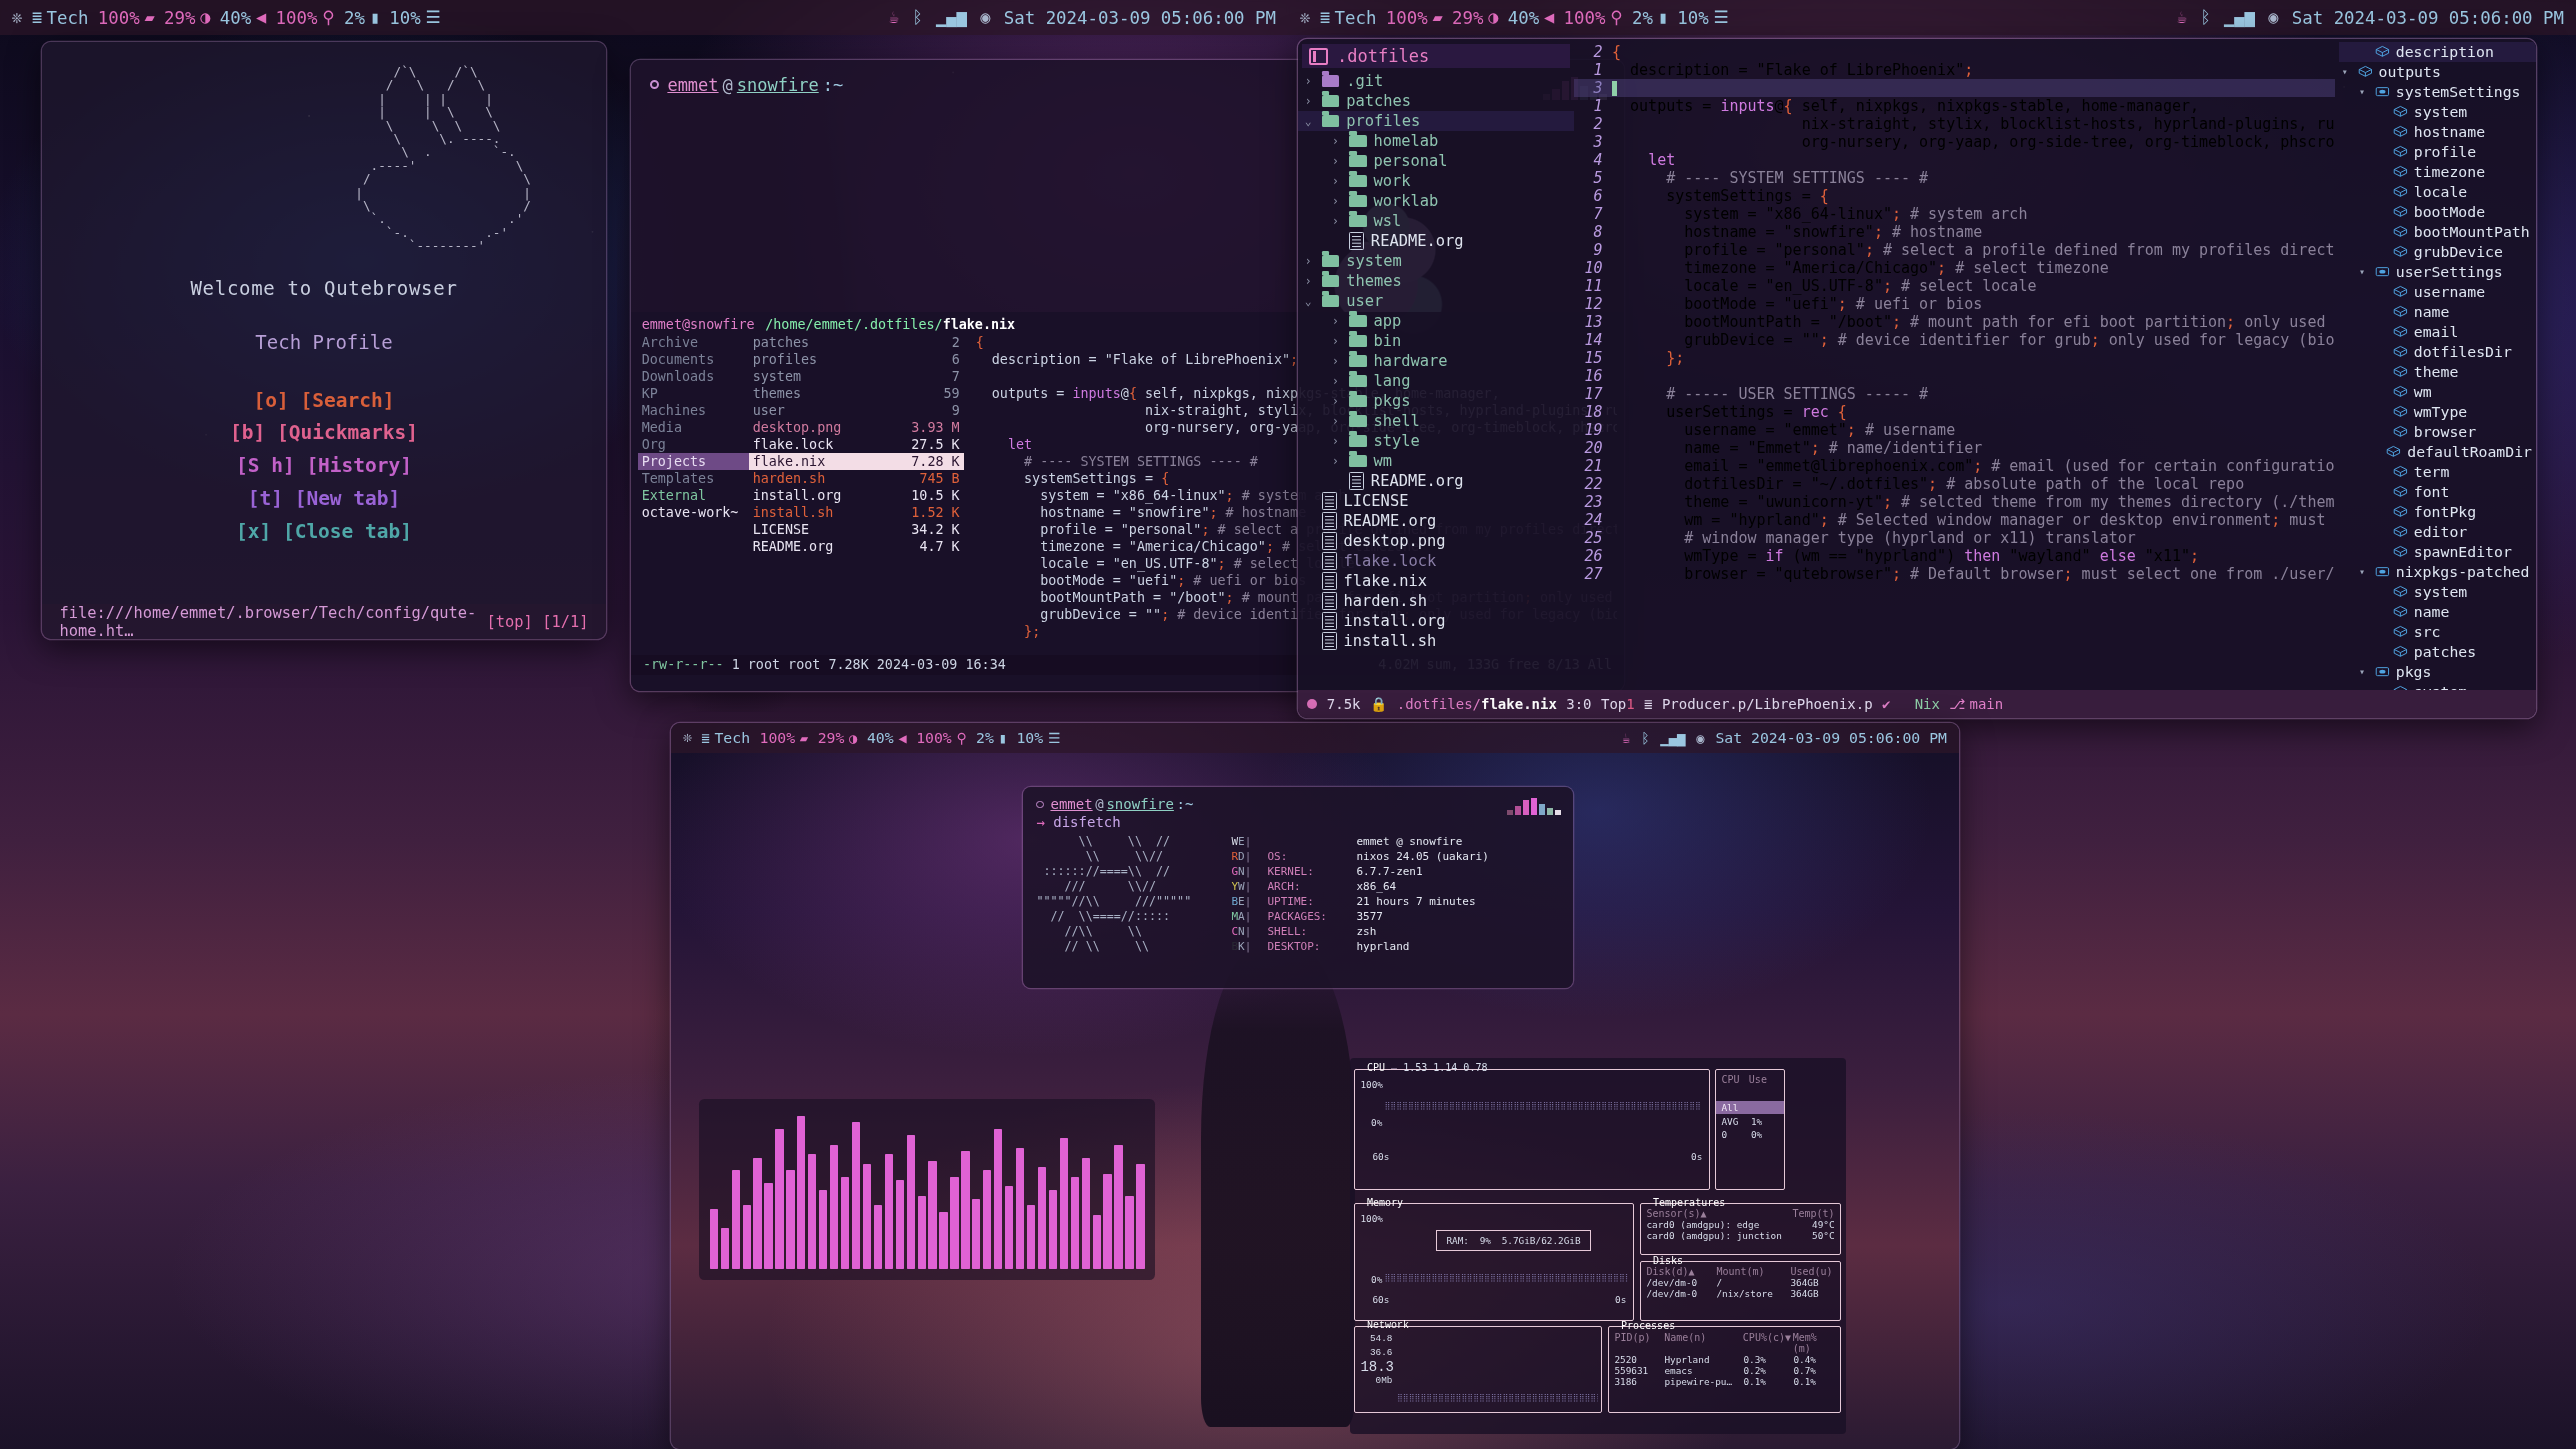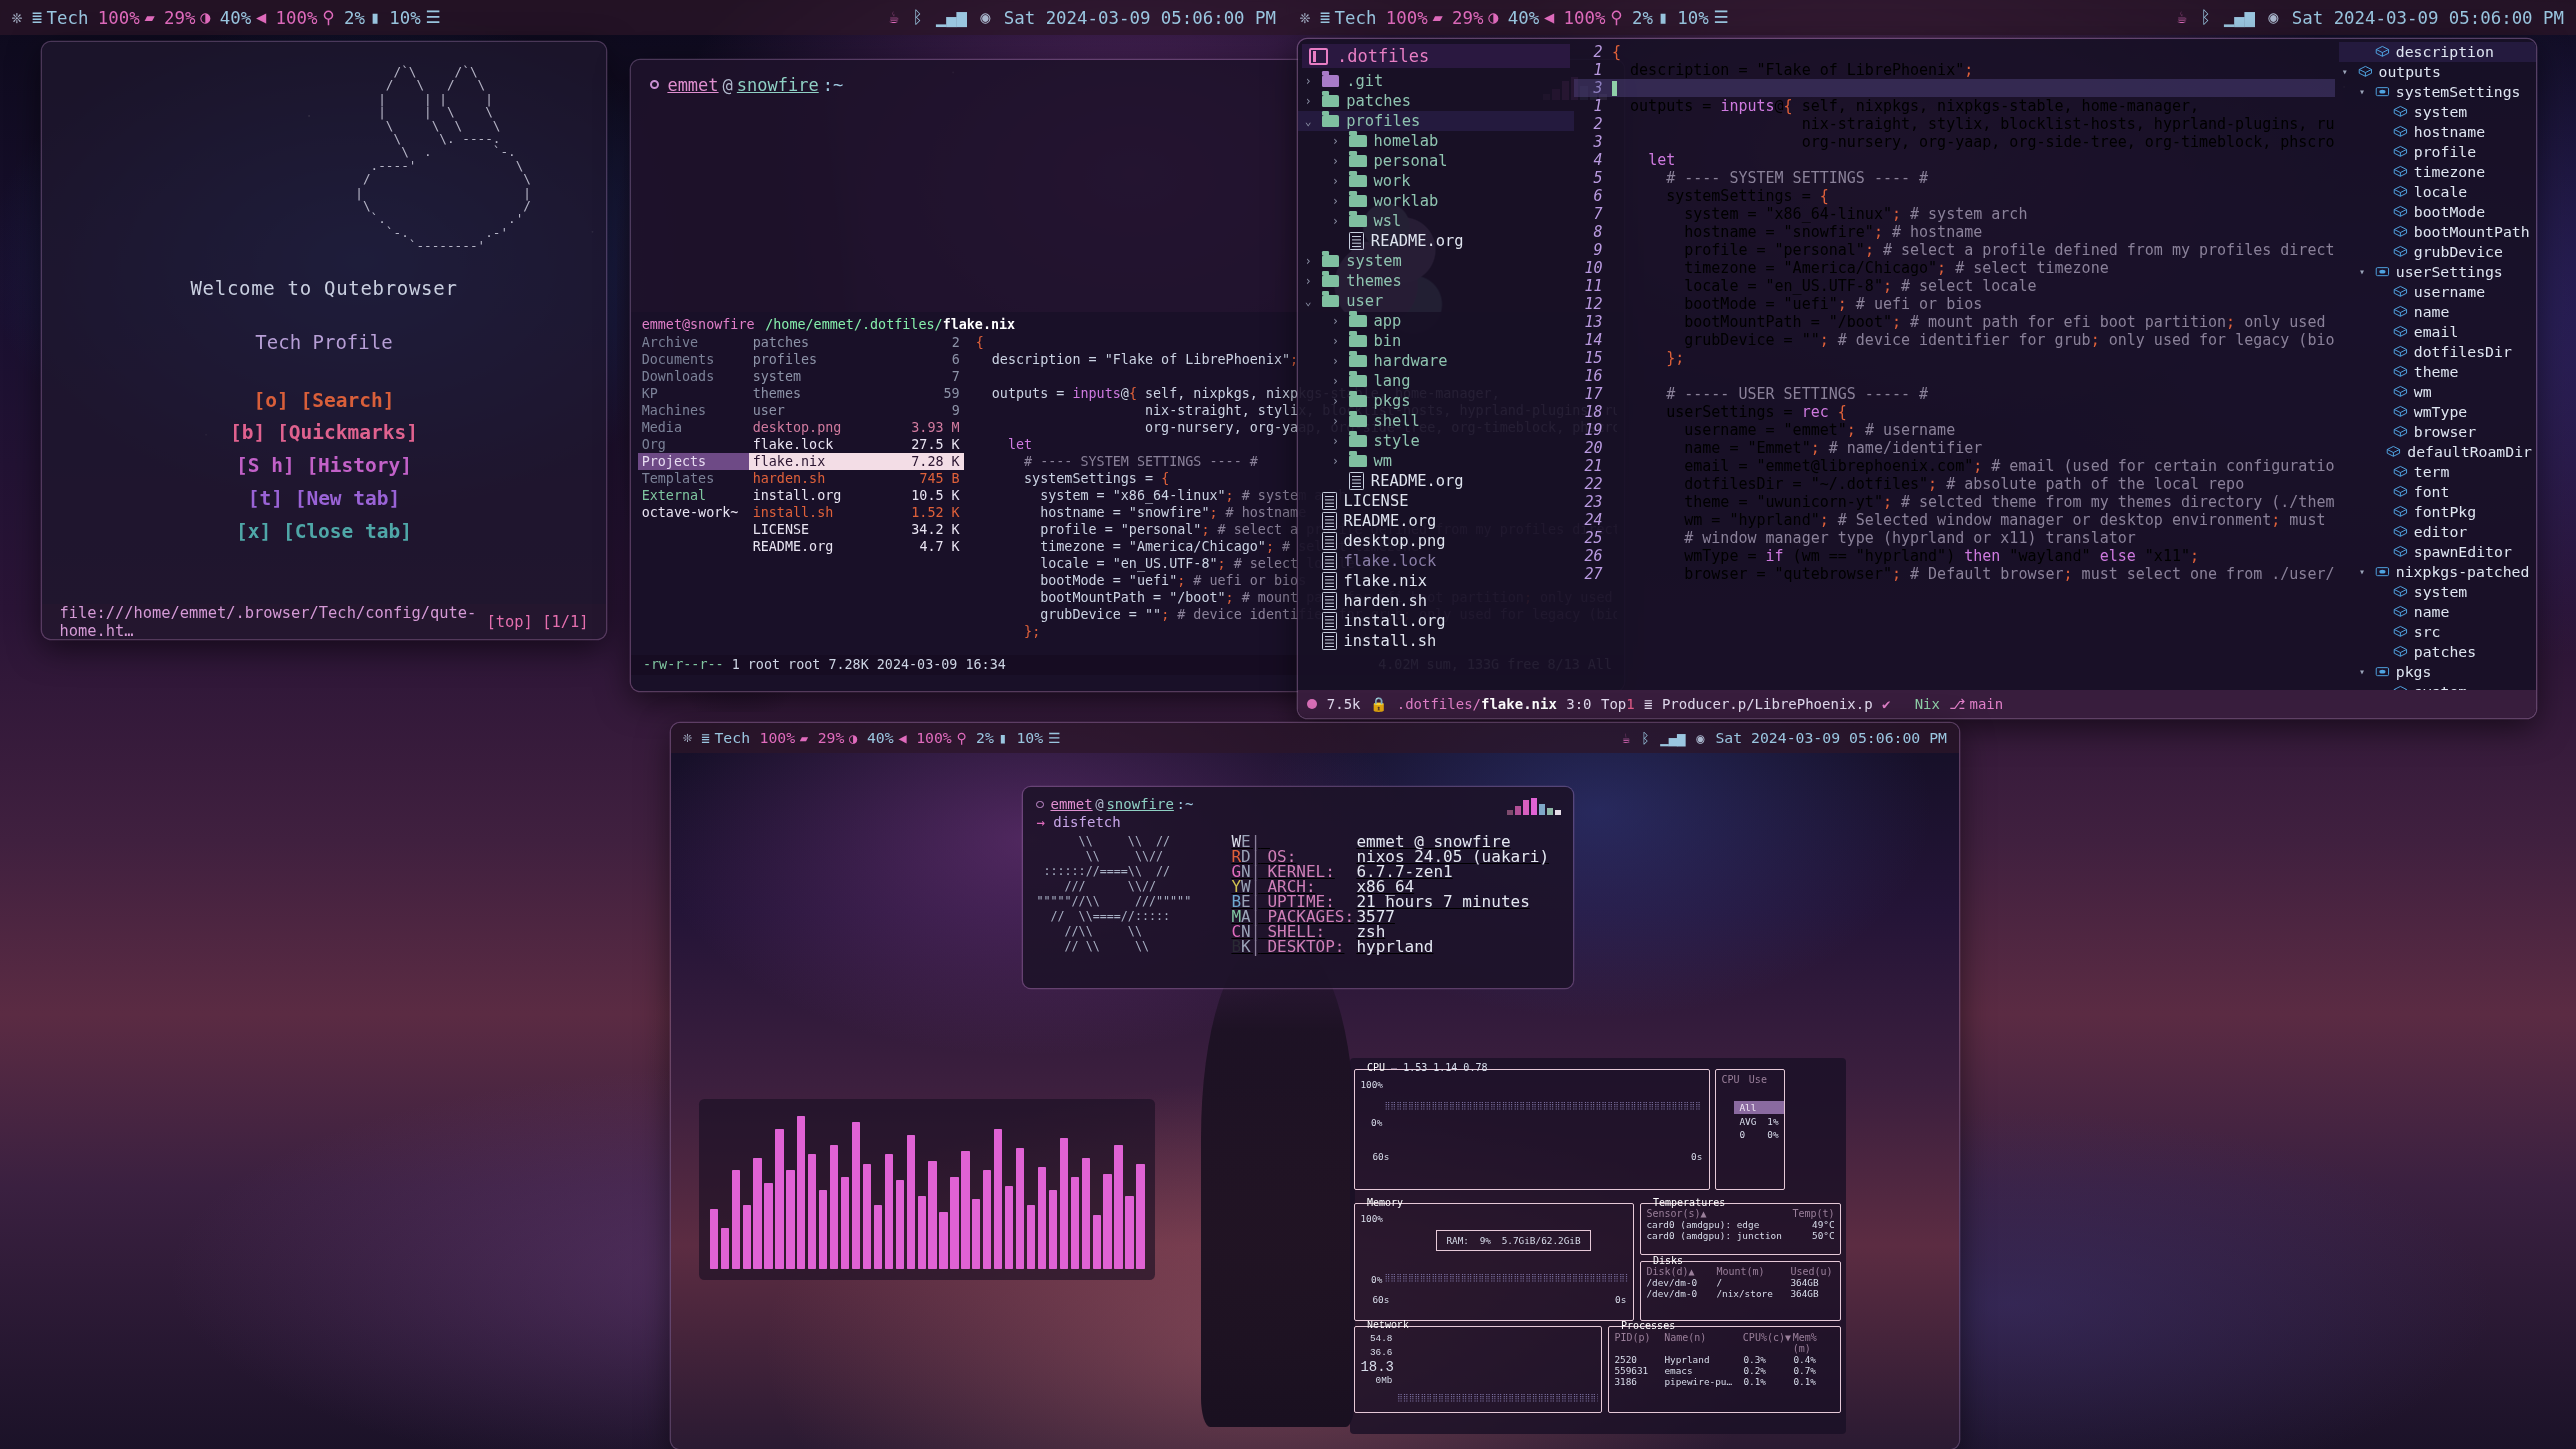--- a/index.html
+++ b/index.html
@@ -226,21 +226,21 @@
   .bw-right { margin-left:auto; display:flex; align-items:center; gap:10.7px; }
 
   .ff-term {
     position:absolute; left:352px; top:64px; width:550px; height:201px;
     background: rgba(28,18,40,.88); border-radius:8px;
     box-shadow: 0 0 0 1.3px rgba(190,140,200,.32);
     padding: 9.4px 13.4px; font-size:14px;
   }
   .ff-grid { display:flex; gap:0px; margin-top:4px; }
   .ff-art { width:195px; color:#b9c3d6; font-size:11.7px; line-height:15px; white-space:pre; opacity:.9; }
-  .ff-info { font-size:16px; line-height:15px;text-decoration:underline; }
+  .ff-info { font-size:11px; line-height:15px; }
   .ff-line { display:flex; gap:0; white-space:pre; }
   .ff-tag { width:36px; }
   .ff-key { color:#d07fb8; width:89px; display:inline-block; }
   .ff-val { color:#e4e8f2; }
 
   .cava {
     position:absolute; left:28px; top:376px; width:456px; height:181px;
     background: rgba(22,14,34,.62); border-radius:5.4px;
     display:flex; align-items:flex-end; gap:2.7px; padding:10.7px;
   }
@@ -251,21 +251,21 @@
     background: rgba(26,16,38,.82); border-radius:4px; padding:4px;
     font-size:10px; color:#d7dcea;
   }
   .bt-box { position:absolute; border:1px solid #e6c9d8; border-radius:2px; }
   .bt-title { position:absolute; top:-7.4px; left:8px; background:transparent; padding:0 4px; color:#ffffff; font-size:10px; }
   .bt-title .v { color:#d9e0ee; }
   .bt-dimhdr { color:#9a7f9a; }
   .bt-graph { position:absolute; color:#7a6f9e; font-size:8px; white-space:pre; line-height:8px; overflow:hidden; }
   .bt-lbl { position:absolute; font-size:9.4px; color:#d7dcea; }
   .bt-sel { background:#8a6aa0; color:#f2e8f6; }
-  .bt-row { display:flex; font-size:9.4px;margin-left:18px; }
+  .bt-row { display:flex; font-size:9.4px; }
 
   .person-silhouette {
     position:absolute; background: linear-gradient(180deg, rgba(25,16,32,.0) 0%, rgba(25,16,32,.85) 18%, rgba(22,14,30,.95) 100%);
     border-radius: 40% 40% 6% 6%;
   }
 </style>
 </head>
 <body>
 
 <div id="desktop">

